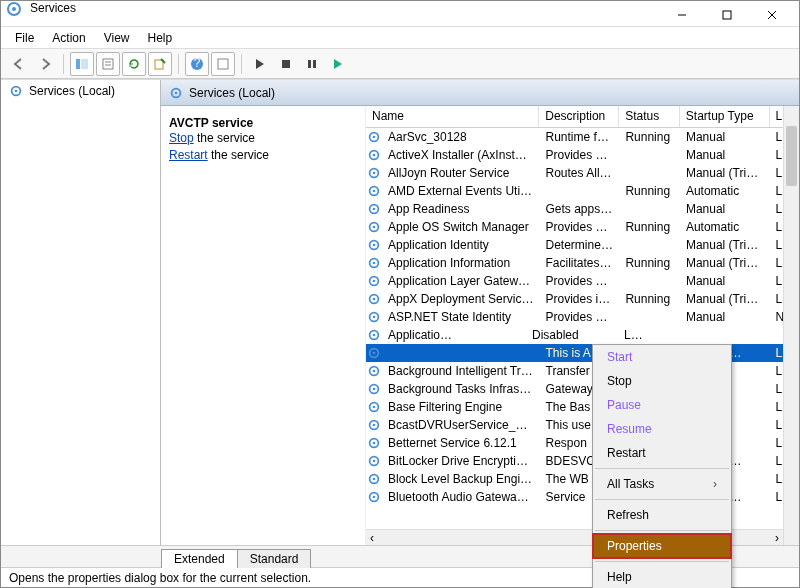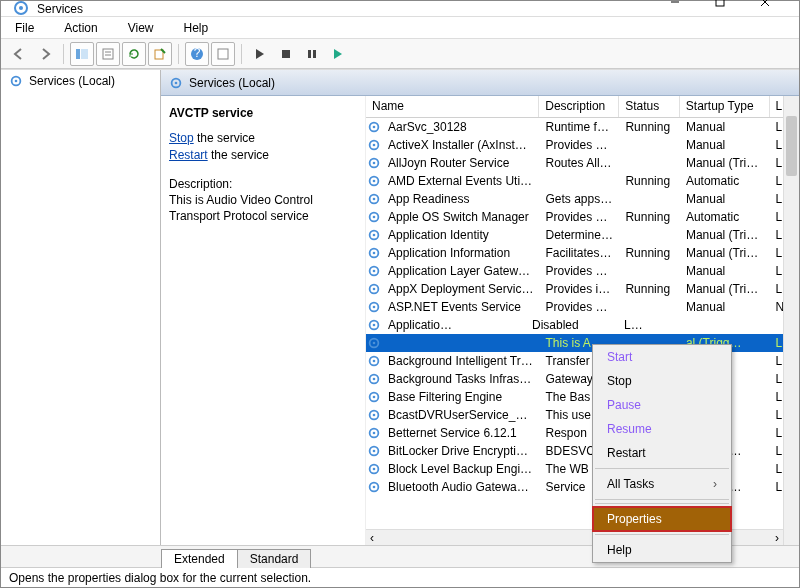--- a/index.html
+++ b/index.html
@@ -1,50 +1,50 @@
 <!DOCTYPE html>
 <html><head>
 <meta charset="utf-8">
 <style>
 *{box-sizing:border-box;margin:0;padding:0;font-family:"Segoe UI",Tahoma,sans-serif;font-size:12px;color:#000}
 body{background:#fff}
 .window{width:800px;height:588px;border:1px solid #888;display:flex;flex-direction:column;background:#fff;position:relative}
-.titlebar{height:16px;display:flex;align-items:flex-end;padding:0 12px;border-bottom:1px solid #ddd}
+.titlebar{height:26px;display:flex;align-items:flex-start;padding:0 5px;border-bottom:1px solid #ddd}
 .titlebar .icon{width:16px;height:16px;margin-right:8px}
 .titlebar .title{flex:1;font-size:12px}
 .winbtns{display:flex;gap:0}
 .winbtn{width:45px;height:28px;display:flex;align-items:center;justify-content:center;font-family:Arial}
 .winbtn svg{width:10px;height:10px}
-.menubar{height:22px;display:flex;align-items:center;padding:0 6px;gap:14px;border-bottom:1px solid #ddd}
+.menubar{height:22px;display:flex;align-items:center;padding:0 6px;gap:2px;border-bottom:1px solid #ddd}
 .menuitem{padding:2px 8px}
 .toolbar{height:30px;display:flex;align-items:center;padding:2px 6px;gap:2px;border-bottom:1px solid #ccc;background:#f8f8f8}
 .tbtn{width:24px;height:24px;border:1px solid transparent;display:flex;align-items:center;justify-content:center;border-radius:2px}
 .tbtn.framed{border:1px solid #b5b5b5;background:#fdfdfd}
 .tsep{width:1px;height:20px;background:#ccc;margin:0 4px}
 .body{flex:1;display:flex;overflow:hidden;border-top:1px solid #ddd}
 .leftpane{width:160px;border-right:1px solid #bbb;background:#fff}
 .leftpane .hdr{display:flex;align-items:center;gap:6px;padding:4px 8px}
 .rightpane{flex:1;display:flex;flex-direction:column;overflow:hidden}
 .rphdr{height:26px;background:linear-gradient(#e9eef5,#c9d6e8);border-bottom:1px solid #9fb3cc;display:flex;align-items:center;gap:6px;padding:0 8px}
 .rpbody{flex:1;display:flex;overflow:hidden}
 .detail{width:205px;padding:10px 8px;border-right:1px solid #eee}
-.detail h3{font-weight:700;font-size:12px;margin-bottom:10px}
+.detail h3{font-weight:700;font-size:12px;}
 .detail a{color:#0645ad;text-decoration:underline;cursor:pointer}
 .detail .links{margin-bottom:12px;line-height:1.4}
 .detail .desc{line-height:1.35}
 .listwrap{flex:1;overflow:hidden;position:relative}
 .cols{display:flex;height:22px;border-bottom:1px solid #d0d0d0;background:#fff}
 .col{padding:3px 6px;border-right:1px solid #e0e0e0;white-space:nowrap;overflow:hidden;text-overflow:ellipsis}
 .c-name{width:178px}.c-desc{width:82px}.c-stat{width:62px}.c-start{width:92px}.c-log{width:30px}
 .rows{height:calc(100% - 22px);overflow:hidden}
 .row{display:flex;height:18px;align-items:center}
 .row .cell{padding:1px 6px;white-space:nowrap;overflow:hidden;text-overflow:ellipsis}
 .row .ic{width:16px;flex:none;display:flex;align-items:center;justify-content:center}
 .row.sel{background:#0a64c8;color:#fff}
-.row.sel .cell{color:#bef264}
+.row.sel .cell{color:#fef9c3}
 .gear{width:14px;height:14px}
 .tabs{height:22px;display:flex;align-items:flex-end;padding-left:160px;border-top:1px solid #ccc;background:#f4f4f4}
 .tab{padding:2px 12px;border:1px solid #999;border-bottom:none;background:#fff;margin-right:-1px;position:relative;top:1px}
 .tab.inactive{background:#eee}
 .status{height:20px;padding:2px 8px;border-top:1px solid #ccc;font-size:11px;display:flex;align-items:center}
 .ctxmenu{position:absolute;left:591px;top:343px;width:140px;background:#f0f0f0;border:1px solid #a0a0a0;box-shadow:2px 2px 4px rgba(0,0,0,.25);z-index:10}
 .ctxitem{padding:5px 14px;font-size:12px}
 .ctxitem.disabled{color:#8b5cf6}
 .ctxitem.sub::after{content:"›";float:right;color:#555}
 .ctxsep{height:1px;background:#c8c8c8;margin:3px 2px}
@@ -183,24 +183,20 @@
           </svg>
         <span>Services (Local)</span>
       </div>
       <div class="rpbody">
         <div class="detail">
           <h3>AVCTP service</h3>
           <div class="links">
             <div><a>Stop</a><span> the service</span></div>
             <div><a>Restart</a><span> the service</span></div>
           </div>
-          <div class="desc">
-            <div>Description:</div>
-            <div>This is Audio Video Control Transport Protocol service</div>
-          </div>
         </div>
 
         <div class="listwrap">
           <div class="cols">
             <div class="col c-name">Name</div>
             <div class="col c-desc">Description</div>
             <div class="col c-stat">Status</div>
             <div class="col c-start">Startup Type</div>
             <div class="col c-log">Log</div>
           </div>
@@ -335,21 +331,21 @@
                 <span class="cell c-start">Manual (Trigg…</span>
                 <span class="cell c-log">Loc</span>
               </div>
               <div class="row">
                 <span class="ic">
                   <svg class="gear" viewBox="0 0 16 16">
                     <circle cx="8" cy="8" r="5" fill="none" stroke="#4a90d9" stroke-width="2"></circle>
                     <circle cx="8" cy="8" r="1.5" fill="#4a90d9"></circle>
                   </svg>
                 </span>
-                <span class="cell" style="width:162px">ASP.NET Events Service</span>
+                <span class="cell" style="width:162px">ASP.NET State Identity</span>
                 <span class="cell c-desc">Provides sup…</span>
                 <span class="cell c-stat"></span>
                 <span class="cell c-start">Manual</span>
                 <span class="cell c-log">Ne</span>
               </div>
               <div class="row">
                 <span class="ic">
                   <svg class="gear" viewBox="0 0 16 16">
                     <circle cx="8" cy="8" r="5" fill="none" stroke="#4a90d9" stroke-width="2"></circle>
                     <circle cx="8" cy="8" r="1.5" fill="#4a90d9"></circle>
@@ -501,19 +497,20 @@
 
   <div class="ctxmenu">
     <div class="ctxitem disabled">Start</div>
     <div class="ctxitem">Stop</div>
     <div class="ctxitem disabled">Pause</div>
     <div class="ctxitem disabled">Resume</div>
     <div class="ctxitem">Restart</div>
     <div class="ctxsep"></div>
     <div class="ctxitem sub">All Tasks</div>
     <div class="ctxsep"></div>
+    <div class="ctxitem">Refresh</div>
     <div class="ctxsep"></div>
     <div class="ctxitem hl">Properties</div>
     <div class="ctxsep"></div>
     <div class="ctxitem">Help</div>
   </div>
 
 </div>
 
 </body></html>

